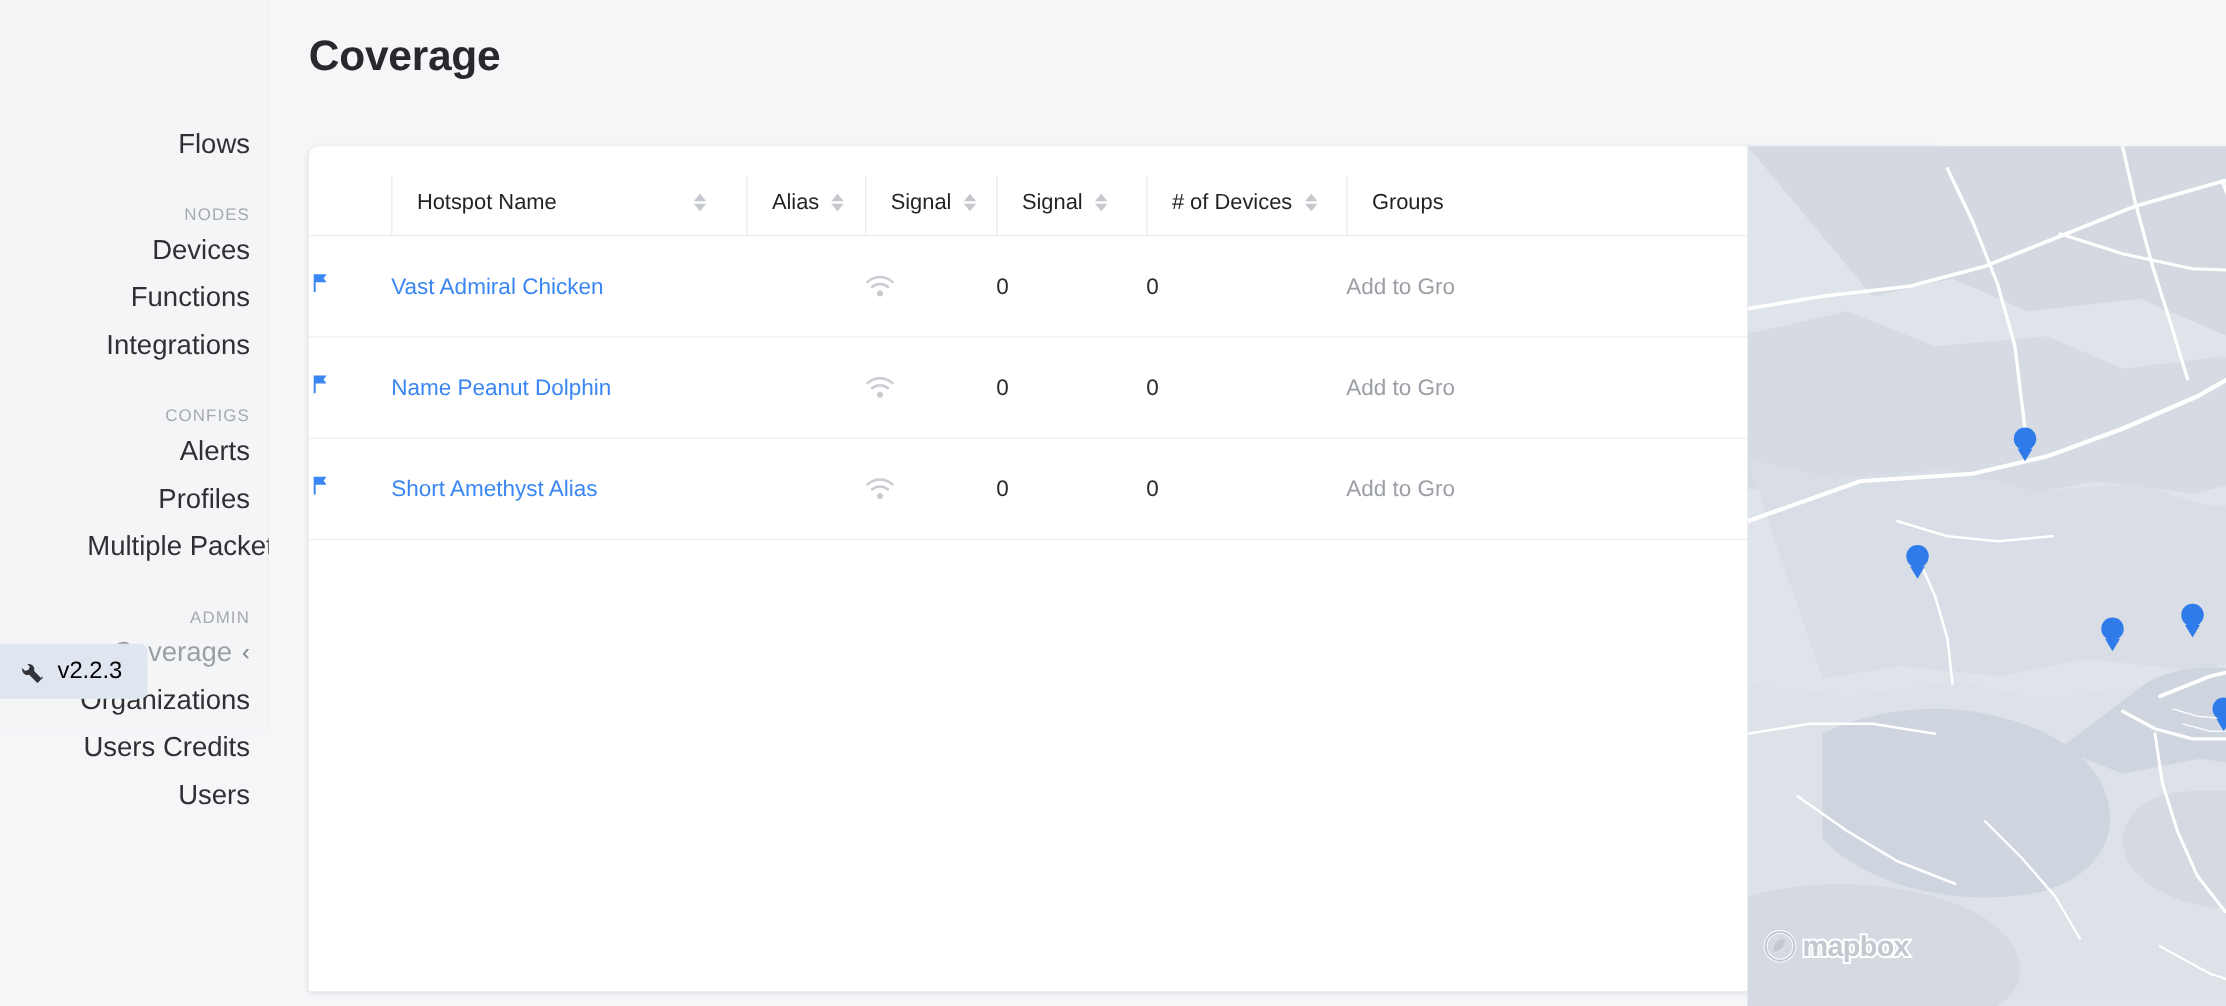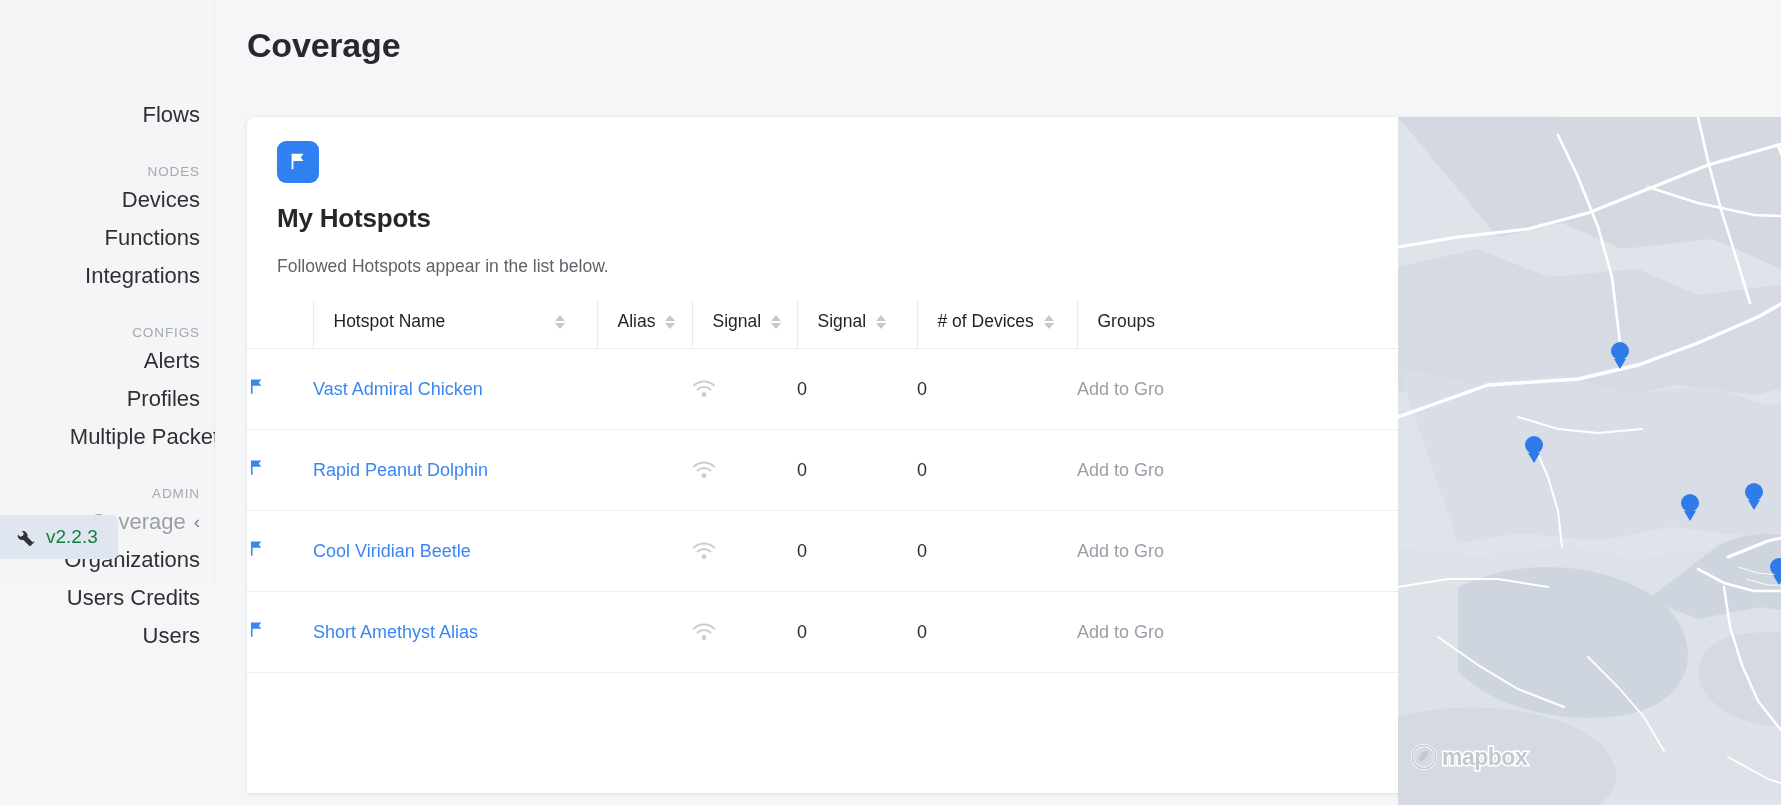--- a/index.html
+++ b/index.html
@@ -46,21 +46,21 @@
     display: inline-block;
     margin-left: 8px;
     color: #7e8289;
     font-size: 19px;
     vertical-align: 1px;
   }
   .version-badge {
     position: absolute;
     left: 0; bottom: 24px;
     background: #dfe6f0;
-    color: #15803d;
+    color: #000000;
     font-size: 19px;
     padding: 11px 20px 11px 16px;
     border-radius: 0 6px 6px 0;
     display: flex;
     align-items: center;
     gap: 11px;
     white-space: nowrap;
   }
   .wrench { width: 19px; height: 19px; display:block; }
 
@@ -192,29 +192,20 @@
         <path fill="#32343a" d="M21.7 18.6l-7.4-7.4a5.6 5.6 0 0 0-6.9-7L10 6.8 8.6 9.9 5.2 11 2.3 8.1a5.6 5.6 0 0 0 7 6.9l7.4 7.4a1.3 1.3 0 0 0 1.9 0l3.1-3.1a1.3 1.3 0 0 0 0-2.7z"></path>
       </svg>
       <span>v2.2.3</span>
     </div>
   </aside>
 
   <main class="main">
     <h1 class="page-title">Coverage</h1>
 
     <section class="card">
-      <div class="card-head">
-        <div class="logo-tile">
-          <svg width="22" height="22" viewBox="0 0 24 24">
-            <path fill="#ffffff" d="M5 3h13l-3 4 3 4H7v9H5z"></path>
-          </svg>
-        </div>
-        <div class="card-title">My Hotspots</div>
-        <div class="card-sub">Followed Hotspots appear in the list below.</div>
-      </div>
 
       <table class="hotspots">
         <colgroup>
           <col class="c-flag">
             <col class="c-name">
             <col class="c-alias">
             <col class="c-sig">
           <col class="c-pkt">
             <col class="c-dev">
             <col class="c-grp">
@@ -289,38 +280,21 @@
                 </svg>
               </td>
               <td><span>0</span></td>
               <td><span>0</span></td>
               <td><span class="grp">Add to Gro</span></td>
             </tr>
             <tr>
               <td class="flagcell"><svg width="19" height="19" viewBox="0 0 24 24">
                   <path fill="#3a86f3" d="M5 3h13l-3 4 3 4H7v10H5z"></path>
                 </svg></td>
-              <td class="namecell"><span class="hs-link">Rapid Peanut Dolphin</span></td>
-              <td><span></span></td>
-              <td>
-                <svg class="wifi" width="24" height="18" viewBox="0 0 24 18">
-                  <path fill="none" stroke="#c9ccd2" stroke-width="2" stroke-linecap="round" d="M2 5.5C5 3 8.4 1.6 12 1.6S19 3 22 5.5"></path>
-                  <path fill="none" stroke="#c9ccd2" stroke-width="2" stroke-linecap="round" d="M5.6 9.6C7.4 8 9.6 7.1 12 7.1s4.6.9 6.4 2.5"></path>
-                  <path fill="#c9ccd2" d="M12 12.3a2.4 2.4 0 1 0 0 4.8 2.4 2.4 0 0 0 0-4.8z"></path>
-                </svg>
-              </td>
-              <td><span>0</span></td>
-              <td><span>0</span></td>
-              <td><span class="grp">Add to Gro</span></td>
-            </tr>
-            <tr>
-              <td class="flagcell"><svg width="19" height="19" viewBox="0 0 24 24">
-                  <path fill="#3a86f3" d="M5 3h13l-3 4 3 4H7v10H5z"></path>
-                </svg></td>
-              <td class="namecell"><span class="hs-link">Cool Viridian Beetle</span></td>
+              <td class="namecell"><span class="hs-link">Name Peanut Dolphin</span></td>
               <td><span></span></td>
               <td>
                 <svg class="wifi" width="24" height="18" viewBox="0 0 24 18">
                   <path fill="none" stroke="#c9ccd2" stroke-width="2" stroke-linecap="round" d="M2 5.5C5 3 8.4 1.6 12 1.6S19 3 22 5.5"></path>
                   <path fill="none" stroke="#c9ccd2" stroke-width="2" stroke-linecap="round" d="M5.6 9.6C7.4 8 9.6 7.1 12 7.1s4.6.9 6.4 2.5"></path>
                   <path fill="#c9ccd2" d="M12 12.3a2.4 2.4 0 1 0 0 4.8 2.4 2.4 0 0 0 0-4.8z"></path>
                 </svg>
               </td>
               <td><span>0</span></td>
               <td><span>0</span></td>

